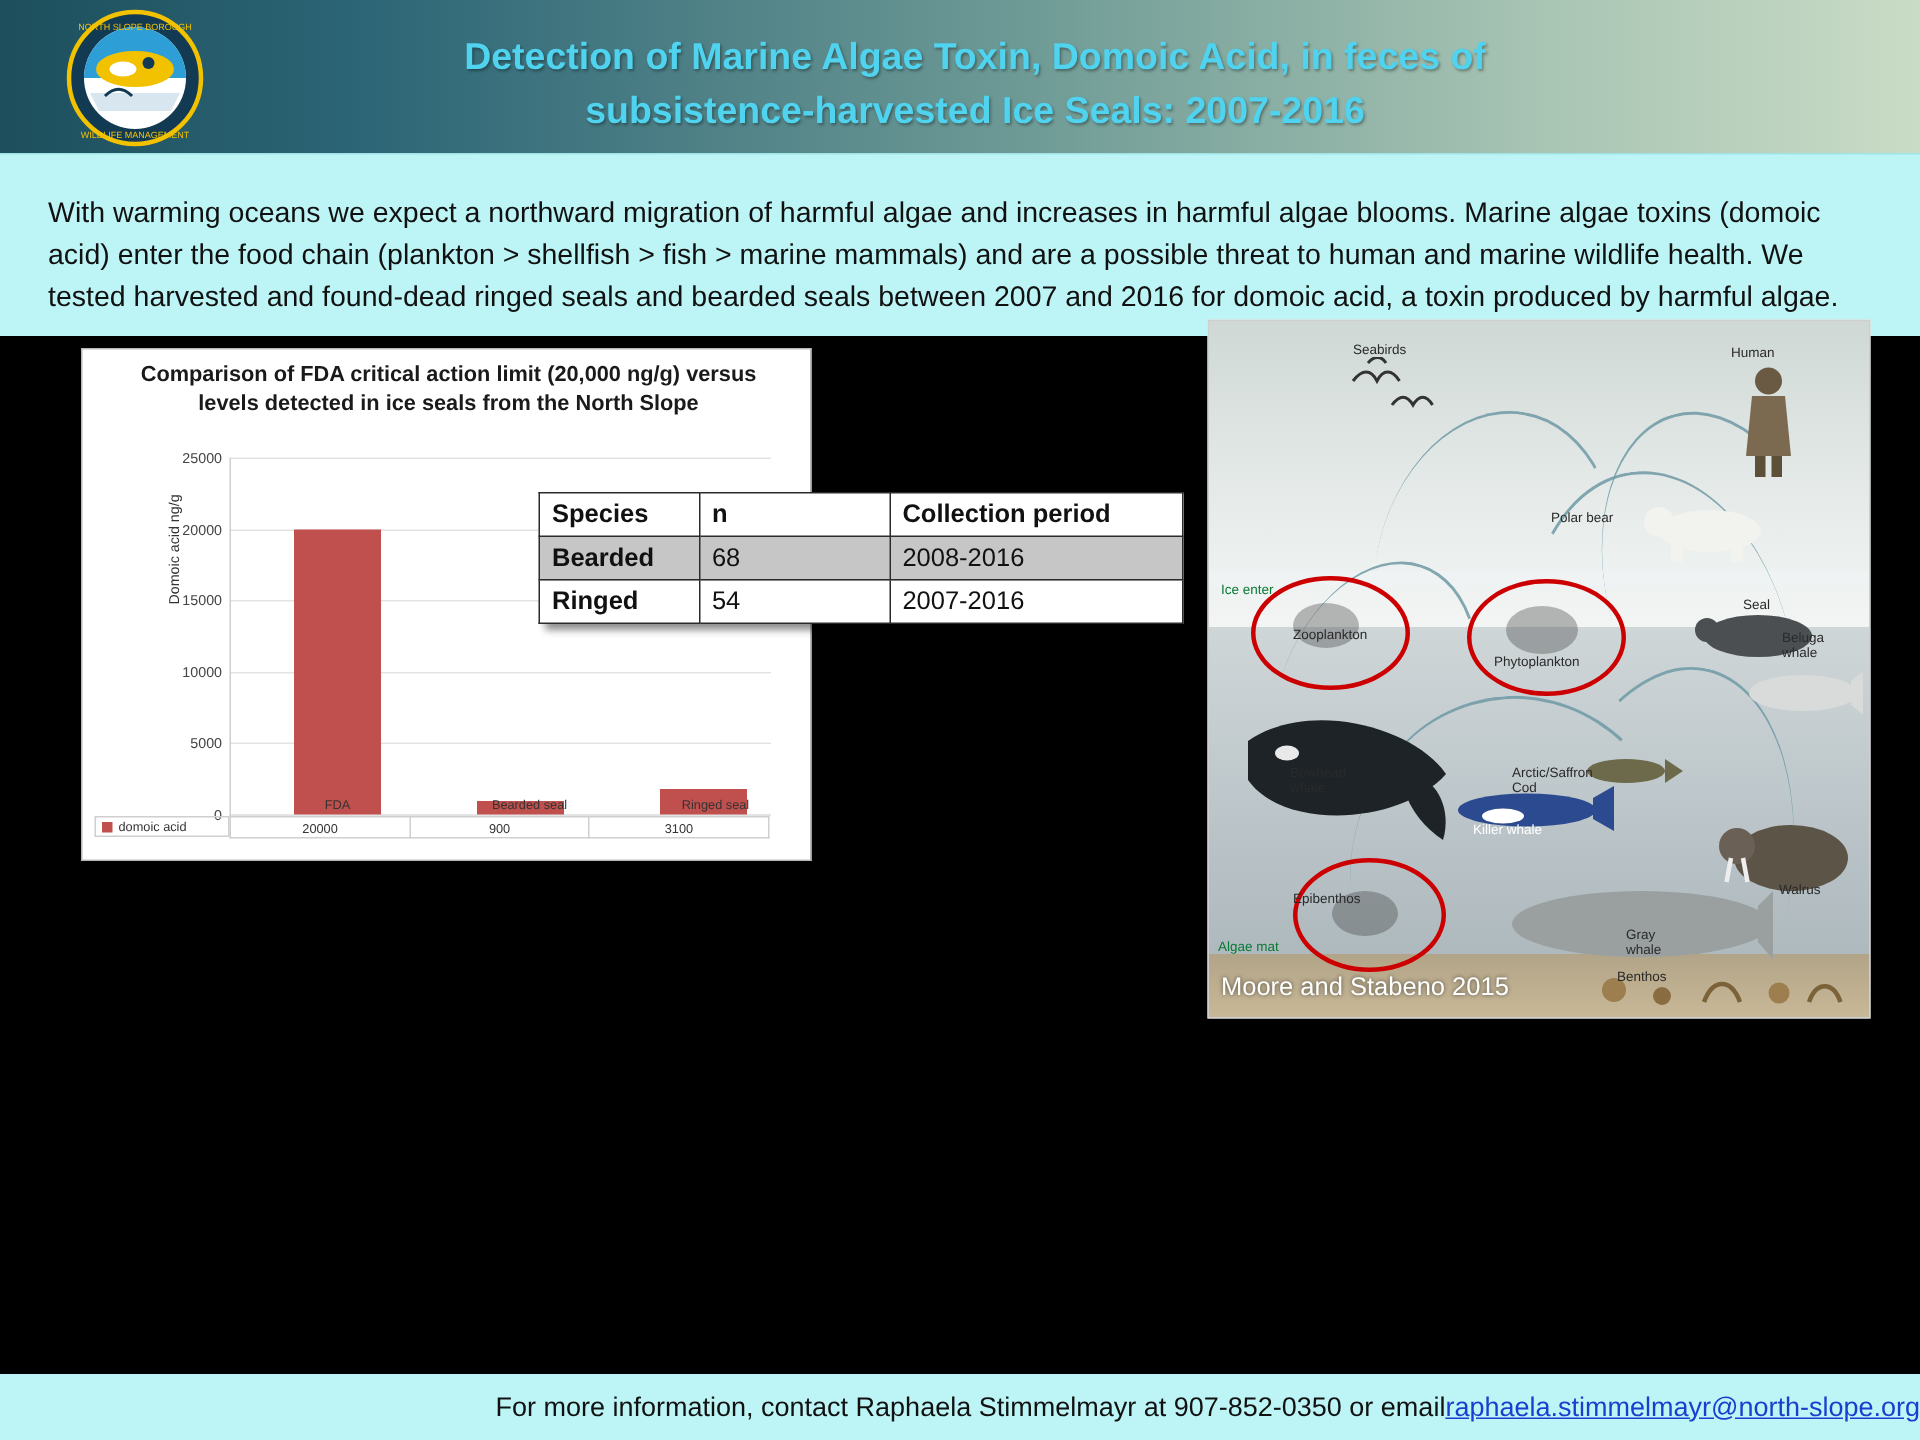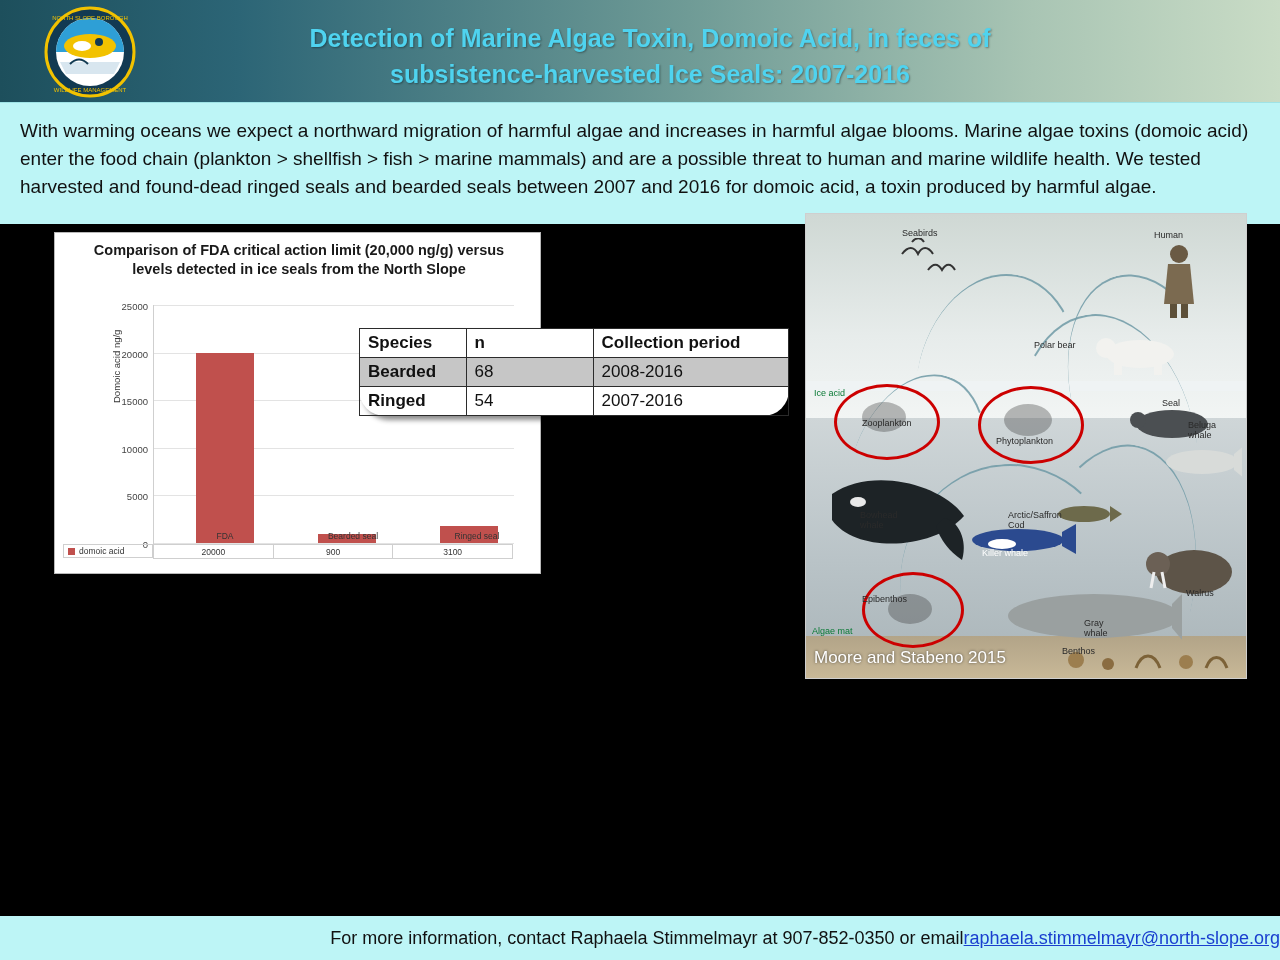--- a/index.html
+++ b/index.html
@@ -45,21 +45,21 @@
   .intro {
     position: absolute;
     left: 0; top: 102px;
     width: 1280px; height: 122px;
     background: #bdf5f6;
     border-top: 1px solid #9fe3e6;
     box-sizing: border-box;
     padding: 10px 20px 0 16px;
   }
   .intro p {
-    margin: 4px;
+    margin: 16px;
     font-size: 19px;
     line-height: 28px;
     color: #111;
   }
 
   
   .chart-panel {
     position: absolute;
     left: 54px; top: 232px;
     width: 487px; height: 342px;
@@ -155,21 +155,20 @@
   }
 
   
   .species-table {
     position: absolute;
     left: 359px; top: 328px;
     width: 430px;
     border-collapse: collapse;
     box-shadow: 4px 4px 5px rgba(0,0,0,0.45);
     background: #fff;
-    border-radius: 26px;
   }
   .species-table th, .species-table td {
     border: 1px solid #2b2b2b;
     font-size: 17px;
     padding: 4px 8px;
     color: #111;
     text-align: left;
   }
   .species-table th { font-weight: bold; background: #fff; }
   .species-table th.n, .species-table td.n { width: 110px; }
@@ -424,29 +423,29 @@
   <div class="fw-circle" style="left:56px; top:358px; width:96px; height:70px;"></div>
   <div class="fw-blob" style="left:82px; top:380px; width:44px; height:30px;"></div>
 
   <div class="fw-label" style="left:96px;  top:14px;">Seabirds</div>
   <div class="fw-label" style="left:348px; top:16px;text-align:right;">Human</div>
   <div class="fw-label" style="left:228px; top:126px;">Polar bear</div>
   <div class="fw-label" style="left:356px; top:184px;">Seal</div>
   <div class="fw-label" style="left:382px; top:206px; width:46px; white-space:normal;">Beluga whale</div>
   <div class="fw-label" style="left:56px;  top:204px;">Zooplankton</div>
   <div class="fw-label" style="left:190px; top:222px;">Phytoplankton</div>
-  <div class="fw-label" style="left:8px;   top:174px; color:#0a7a36;">Ice acid</div>
+  <div class="fw-label" style="left:8px;   top:174px; color:#0a7a36;">Ice enter</div>
   <div class="fw-label" style="left:54px;  top:296px; width:46px; white-space:normal;">Bowhead whale</div>
   <div class="fw-label" style="left:202px; top:296px; width:58px; white-space:normal;">Arctic/Saffron Cod</div>
   <div class="fw-label" style="left:176px; top:334px; color:#fff;">Killer whale</div>
   <div class="fw-label" style="left:380px; top:374px;">Walrus</div>
   <div class="fw-label" style="left:278px; top:404px; width:40px; white-space:normal;">Gray whale</div>
   <div class="fw-label" style="left:56px;  top:380px;">Epibenthos</div>
   <div class="fw-label" style="left:6px;   top:412px; color:#0a7a36;">Algae mat</div>
-  <div class="fw-label" style="left:256px; top:432px;">Benthos</div>
+  <div class="fw-label" style="left:272px; top:432px;">Benthos</div>
 
   <div class="fw-credit">Moore and Stabeno 2015</div>
 </div>
 
 <div class="footer">
   <span>For more information, contact Raphaela Stimmelmayr at 907-852-0350 or email </span>
   <a href="#">raphaela.stimmelmayr@north-slope.org</a>
 </div>
 
 </body></html>

